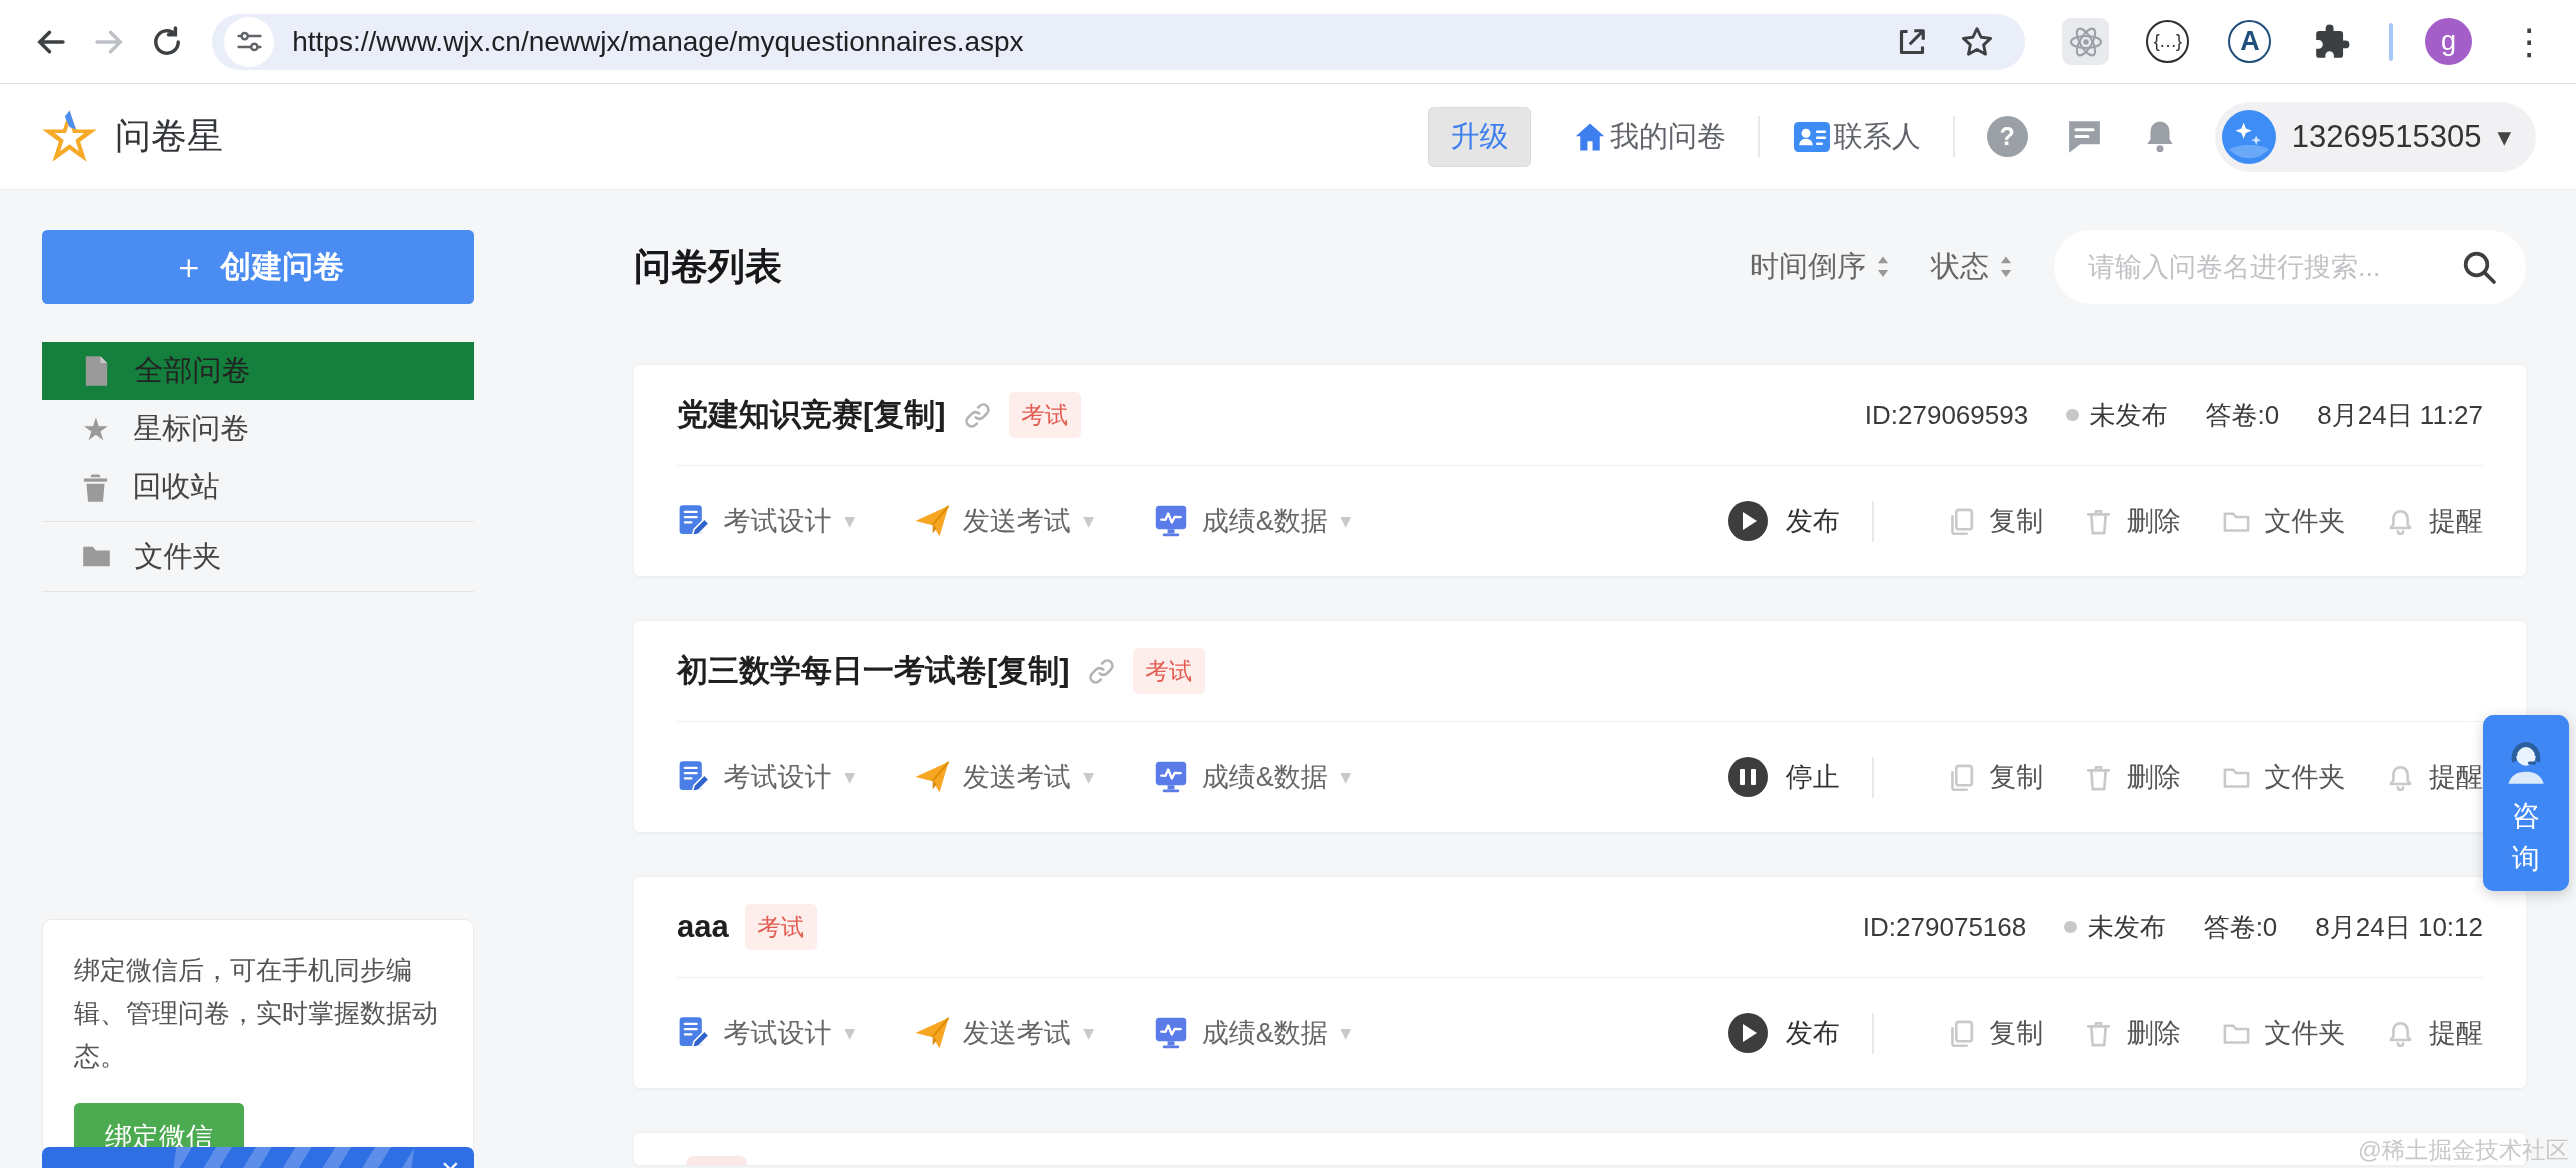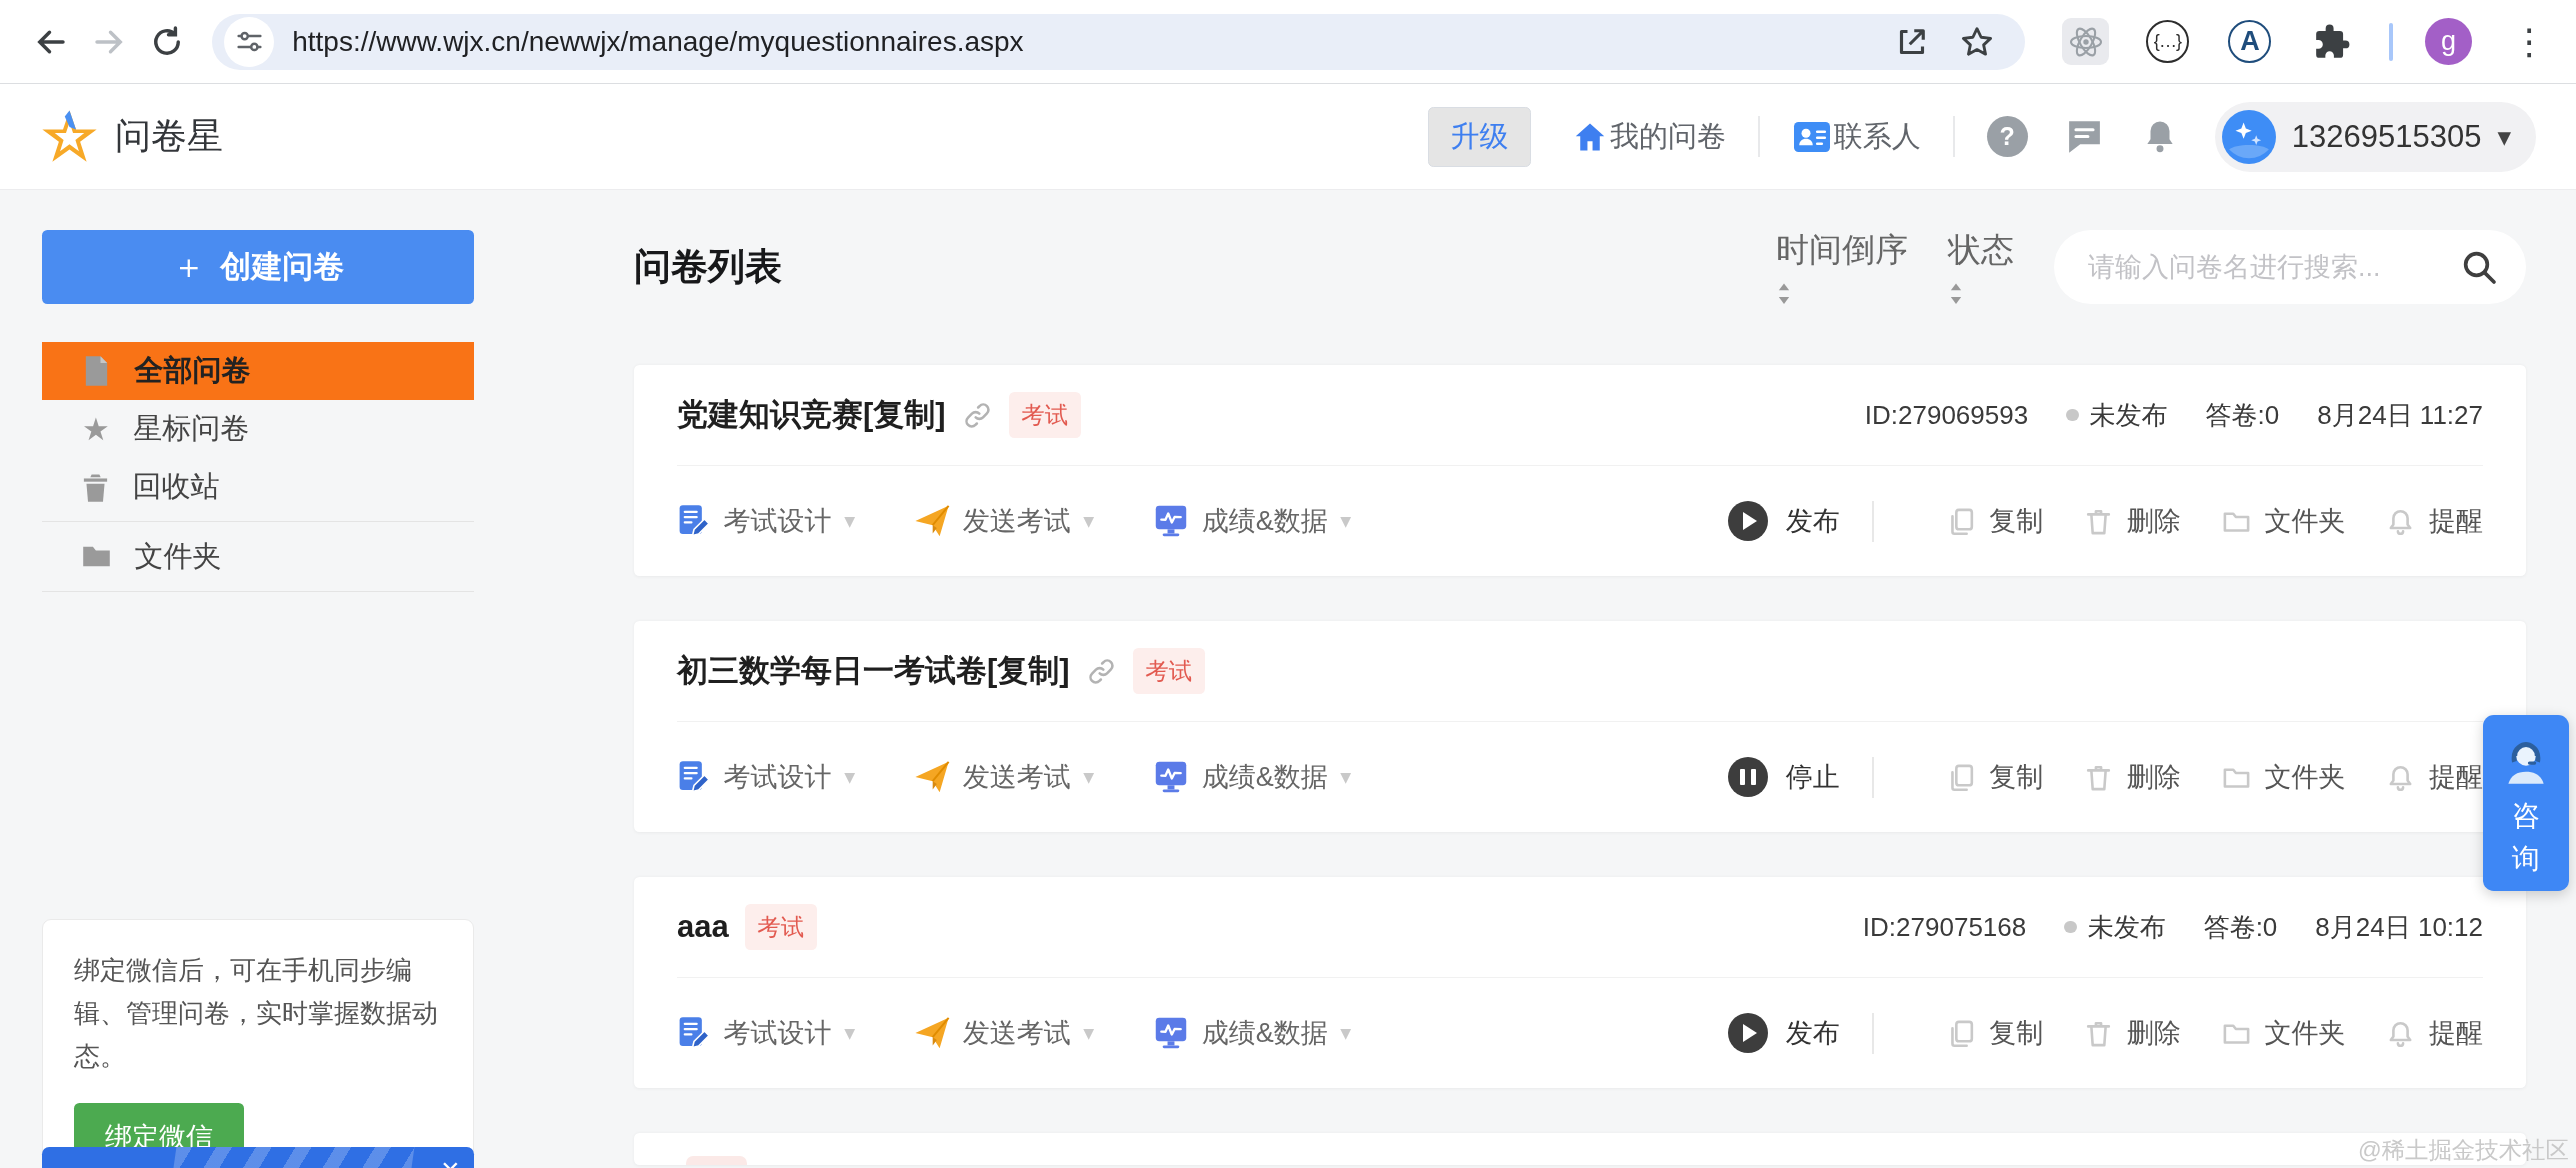--- a/index.html
+++ b/index.html
@@ -35,38 +35,38 @@
   .account-pill { margin-left:36px; background:#f1f1f3; border-radius:40px; height:70px; display:flex; align-items:center; padding:0 25px 0 7.2px; gap:16px; }
   .account-txt { font-size:31px; color:#333; }
   .acct-caret { font-size:27px; color:#444; }
 
   
   .sidebar { position:absolute; left:42px; top:230px; width:432px; }
   .create-btn { width:100%; height:74px; background:#4a8cf1; border-radius:5.4px; color:#fff; display:flex; align-items:center; justify-content:center; gap:14.4px; font-size:31px; font-weight:bold; }
   .create-btn .plus { font-size:34px; font-weight:normal; }
   .side-menu { margin-top:38px; }
   .side-item { height:58px; display:flex; align-items:center; padding-left:40px; gap:23.4px; font-size:29px; color:#444; }
-  .side-item.active { background:#f97316; color:#222; font-weight:bold; }
+  .side-item.active { background:#15803d; color:#222; font-weight:normal; }
   .side-rule { border:none; border-top:1.8px solid #e4e4e4; margin:5.4px 0; }
   .side-star { font-size:31px; color:#9a9a9a; line-height:1; }
 
   .wechat-panel { position:absolute; left:42px; top:919px; width:432px; background:#fff; border:1.8px solid #eaeaea; border-radius:9px; padding:29px 31px; }
   .wechat-tip { font-size:26px; color:#555; line-height:1.65; }
   .wechat-btn { margin-top:25px; display:inline-block; background:#4caa50; color:#fff; font-size:27px; padding:16px 31px; border-radius:5.4px; }
 
   .promo-banner { position:absolute; left:42px; top:1147px; width:432px; height:63px; background:#2f6fe4; border-radius:7.2px 7.2px 0 0; overflow:hidden; }
   .promo-banner .pattern { position:absolute; inset:0; background:repeating-linear-gradient(115deg, rgba(255,255,255,0.22) 0 14.4px, rgba(255,255,255,0) 14.4px 36px); left:30%; width:55%; transform:skewX(-8deg); }
   .promo-close { position:absolute; right:14.4px; top:3.6px; color:#fff; font-size:32px; }
 
   
   .main { position:absolute; left:634px; top:230px; width:1892px; }
   .list-header { height:74px; display:flex; align-items:center; }
   .list-title { font-size:37px; font-weight:bold; color:#17181a; }
   .lh-right { margin-left:auto; display:flex; align-items:center; }
-  .sort-group { display:flex; align-items:flex-start; gap:9px; font-size:33px; color:#666; margin-right:40px;flex-direction:column; }
+  .sort-group { display:flex; align-items:center; gap:9px; font-size:29px; color:#666; margin-right:40px; }
   .search-pill { width:472px; height:74px; background:#fff; border-radius:37px; display:flex; align-items:center; padding:0 27px 0 34px; }
   .search-pill input { border:none; outline:none; background:transparent; flex:1; font-size:27px; color:#333; font-family:inherit; }
   .search-pill input::placeholder { color:#c2c2c6; }
 
   .cards { margin-top:61px; display:flex; flex-direction:column; gap:45px; }
   .card { background:#fff; border-radius:5.4px; box-shadow:0 0.9px 3.6px rgba(0,0,0,0.05); padding:0 43px; }
   .card-top { height:100px; display:flex; align-items:center; }
   .card-title { font-size:31px; font-weight:600; color:#1f1f1f; }
   .link-ic { margin-left:16px; display:flex; align-items:center; }
   .tag { margin-left:16px; background:#fdeeec; color:#e25a50; font-size:23.4px; padding:7.2px 12.6px; border-radius:5.4px; }

